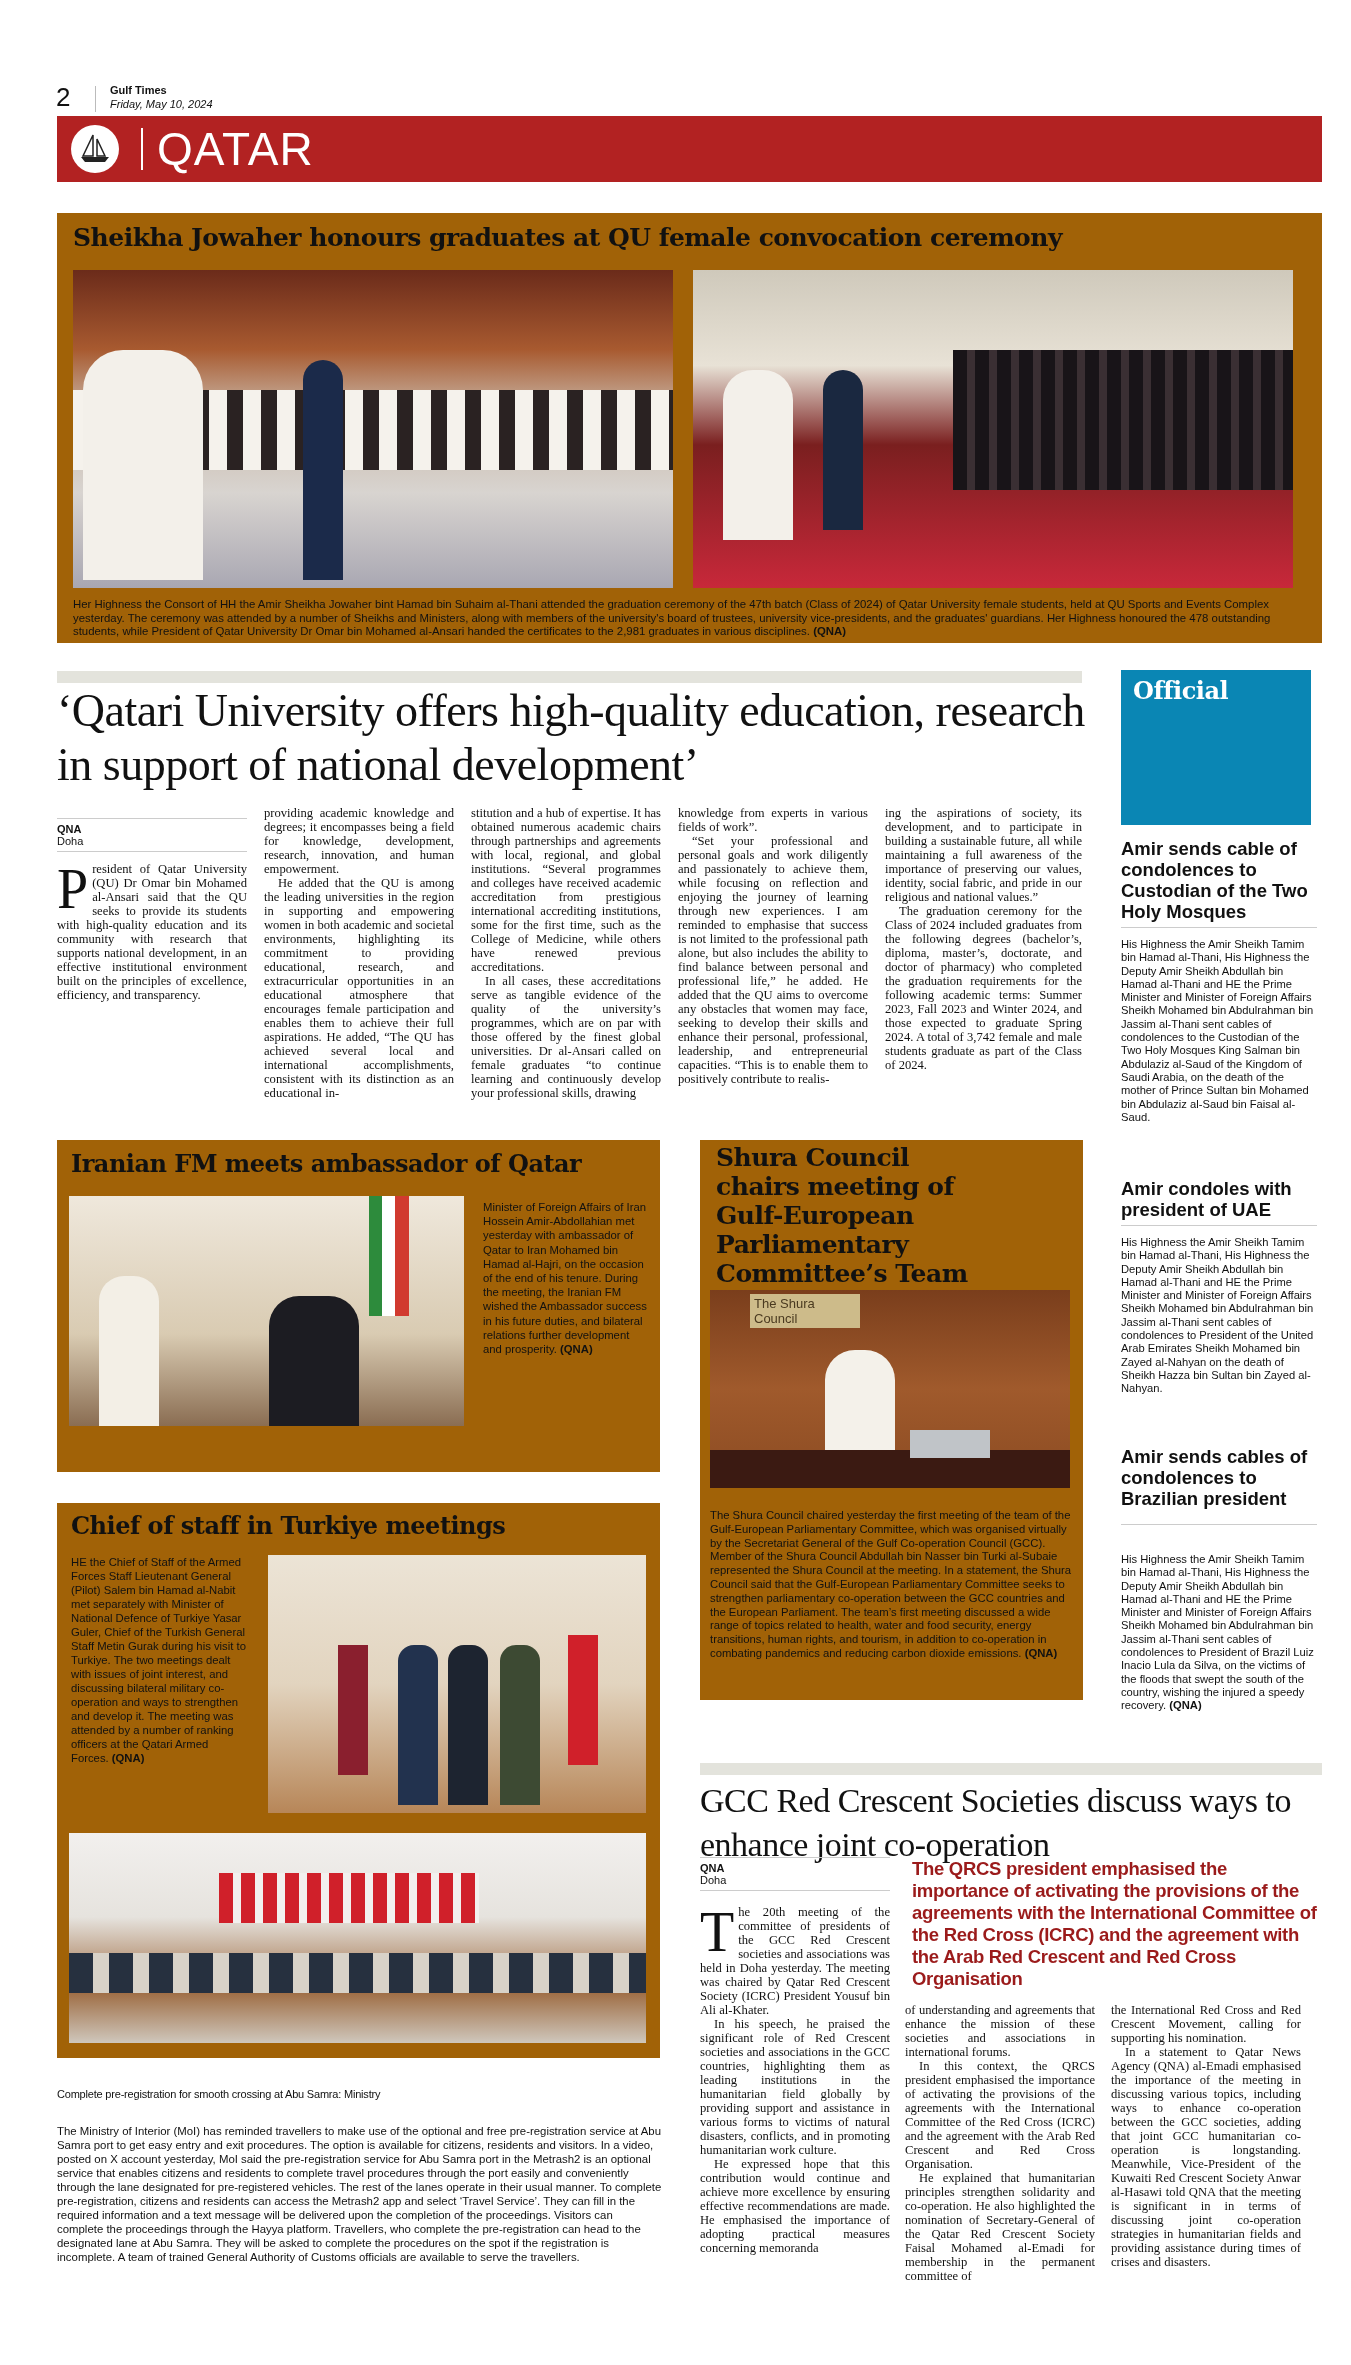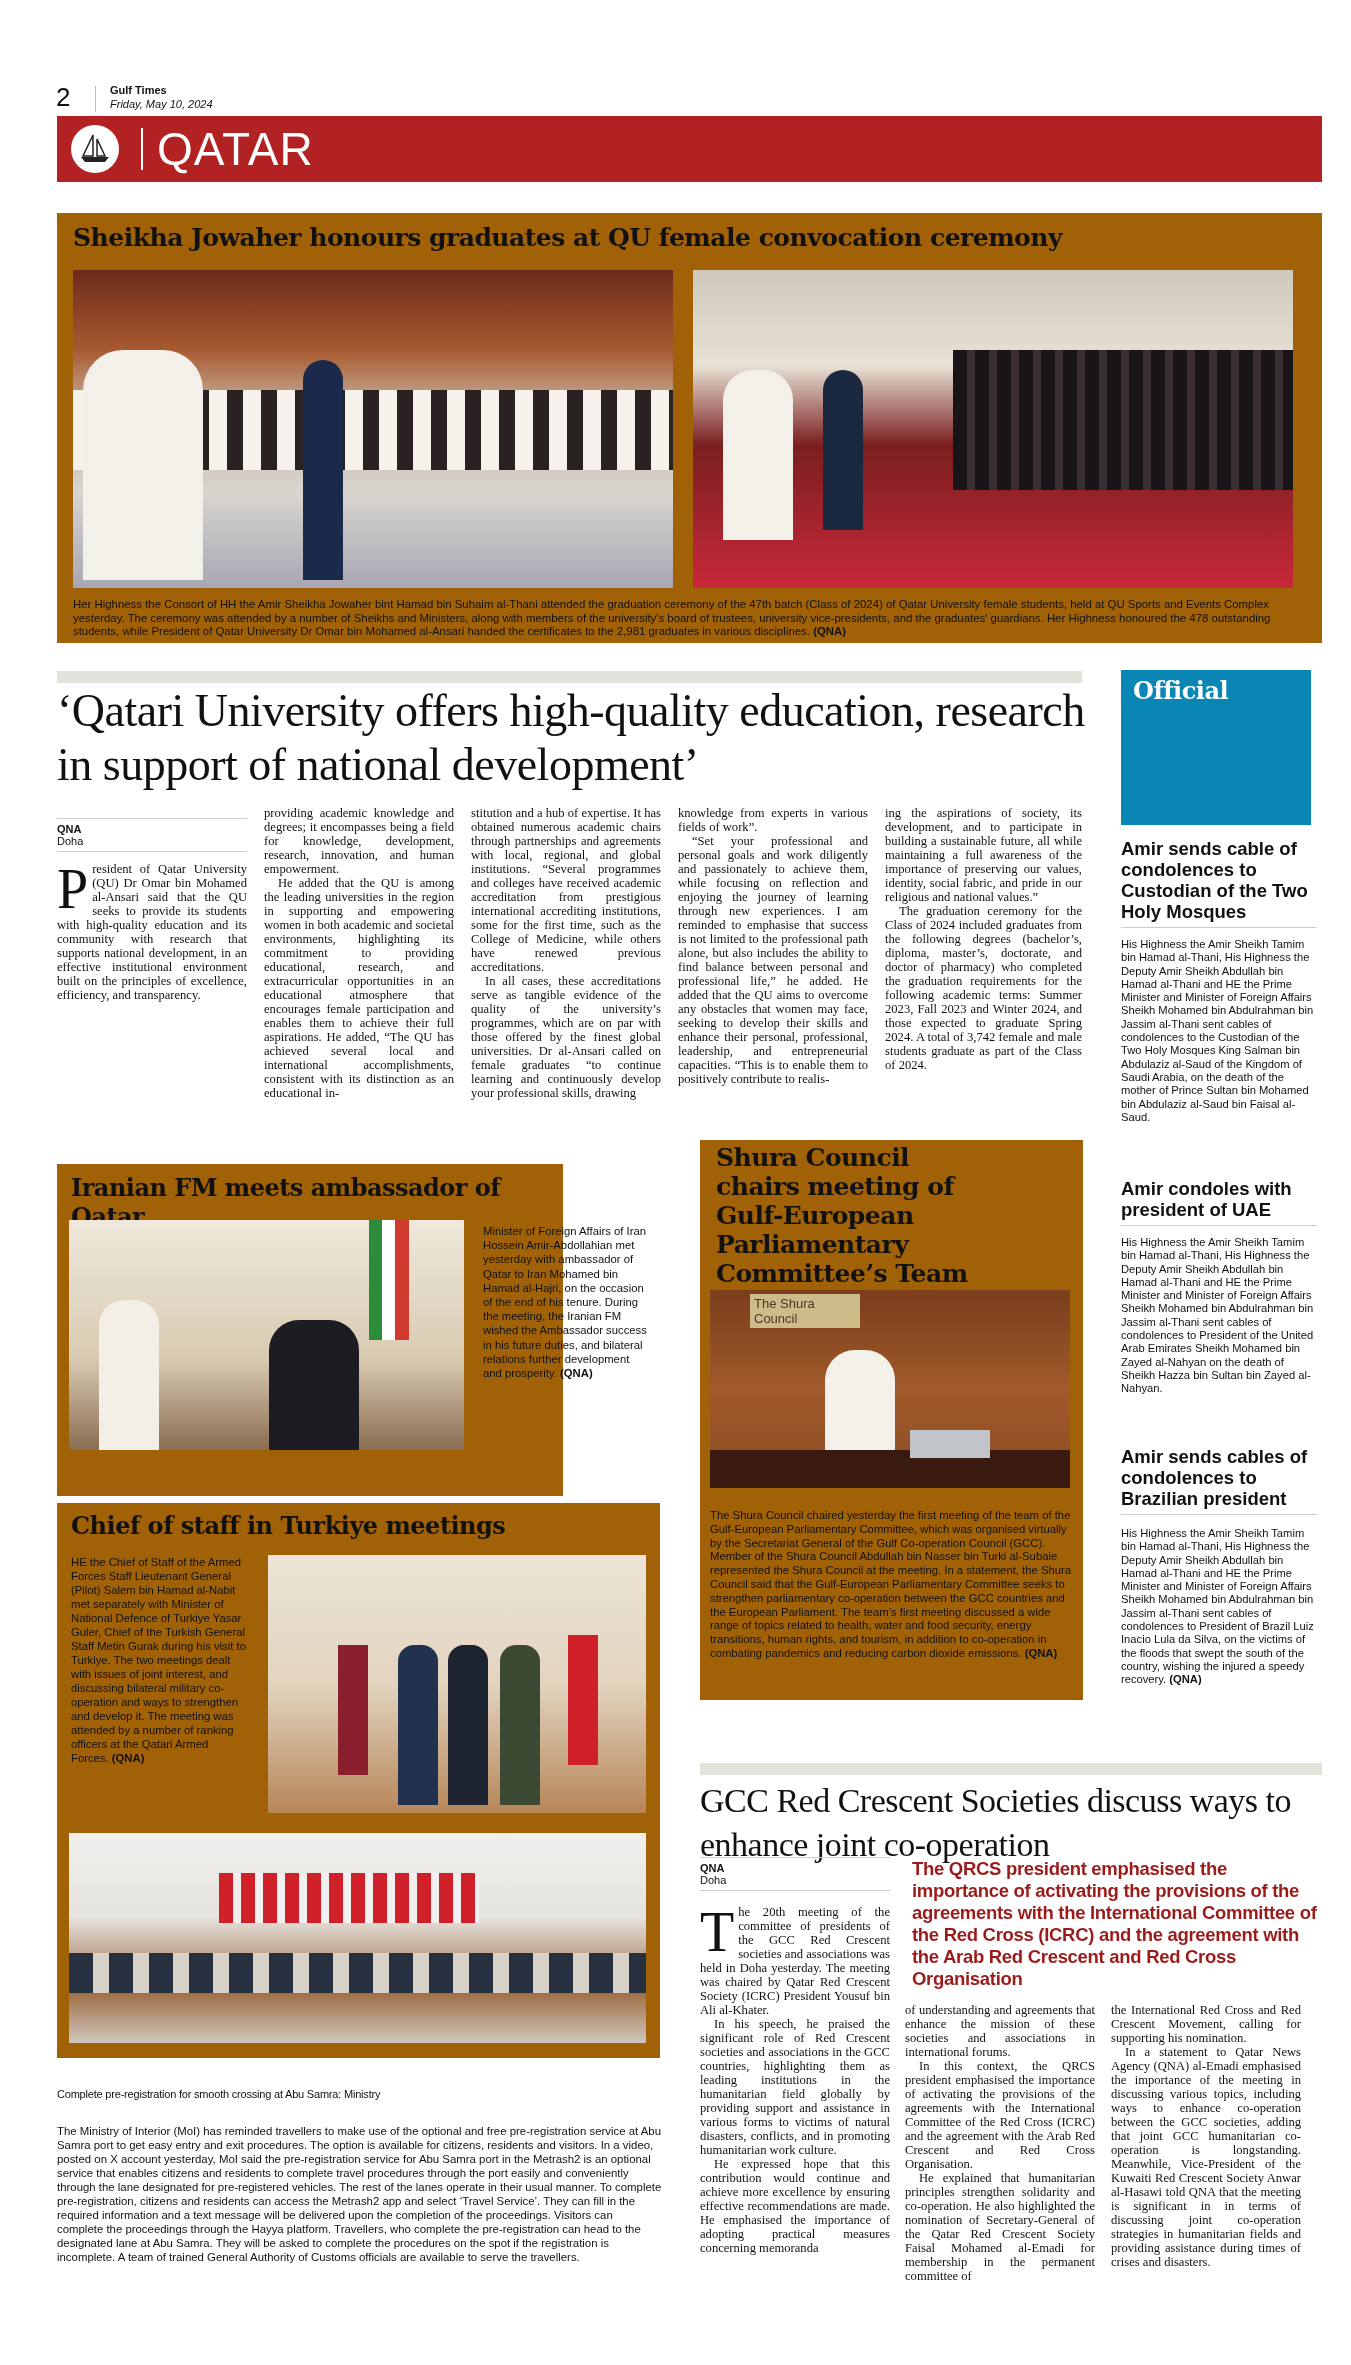--- a/index.html
+++ b/index.html
@@ -88,26 +88,26 @@
 <div class="abs" style="left:1121px;top:838px;width:196px">
   <div style="height:340px">
     <h3 style="font-size:18.5px;line-height:21px;font-weight:900;border-bottom:1px solid #ccc;padding-bottom:5px;margin-bottom:10px">Amir sends cable of condolences to Custodian of the Two Holy Mosques</h3>
     <p class="body-sans">His Highness the Amir Sheikh Tamim bin Hamad al-Thani, His Highness the Deputy Amir Sheikh Abdullah bin Hamad al-Thani and HE the Prime Minister and Minister of Foreign Affairs Sheikh Mohamed bin Abdulrahman bin Jassim al-Thani sent cables of condolences to the Custodian of the Two Holy Mosques King Salman bin Abdulaziz al-Saud of the Kingdom of Saudi Arabia, on the death of the mother of Prince Sultan bin Mohamed bin Abdulaziz al-Saud bin Faisal al-Saud.</p>
   </div>
   <div style="height:268px">
     <h3 style="font-size:18.5px;line-height:21px;font-weight:900;border-bottom:1px solid #ccc;padding-bottom:5px;margin-bottom:10px">Amir condoles with president of UAE</h3>
     <p class="body-sans">His Highness the Amir Sheikh Tamim bin Hamad al-Thani, His Highness the Deputy Amir Sheikh Abdullah bin Hamad al-Thani and HE the Prime Minister and Minister of Foreign Affairs Sheikh Mohamed bin Abdulrahman bin Jassim al-Thani sent cables of condolences to President of the United Arab Emirates Sheikh Mohamed bin Zayed al-Nahyan on the death of Sheikh Hazza bin Sultan bin Zayed al-Nahyan.</p>
   </div>
   <div>
-    <h3 style="font-size:18.5px;line-height:21px;font-weight:900;border-bottom:1px solid #ccc;padding-bottom:5px;margin-bottom:12px">Amir sends cables of condolences to Brazilian president</h3>
+    <h3 style="font-size:18.5px;line-height:21px;font-weight:900;border-bottom:1px solid #ccc;padding-bottom:15px;margin-bottom:28px">Amir sends cables of condolences to Brazilian president</h3>
     <p class="body-sans"><span>His Highness the Amir Sheikh Tamim bin Hamad al-Thani, His Highness the Deputy Amir Sheikh Abdullah bin Hamad al-Thani and HE the Prime Minister and Minister of Foreign Affairs Sheikh Mohamed bin Abdulrahman bin Jassim al-Thani sent cables of condolences to President of Brazil Luiz Inacio Lula da Silva, on the victims of the floods that swept the south of the country, wishing the injured a speedy recovery.</span> <span class="qna-b">(QNA)</span></p>
   </div>
 </div>
 
-<div class="abs grey" style="left:57px;top:1164px;width:506px;height:332px">
+<div class="abs grey" style="left:57px;top:1140px;width:603px;height:332px">
   <h2 class="abs slab" style="left:14px;top:9px;font-size:24px">Iranian FM meets ambassador of Qatar</h2>
   <div class="abs photo" style="left:12px;top:56px;width:395px;height:230px;background:linear-gradient(180deg,#efe8dc 0%,#d9cbb2 60%,#8a6d52 100%)">
     <div style="position:absolute;left:300px;top:0;width:40px;height:120px;background:linear-gradient(90deg,#2d8b3c 0 33%,#fff 33% 66%,#d13a2f 66%)"></div>
     <div style="position:absolute;left:30px;top:80px;width:60px;height:150px;background:#f3efe6;border-radius:25px 25px 0 0"></div>
     <div style="position:absolute;left:200px;top:100px;width:90px;height:130px;background:#1c1c22;border-radius:30px 30px 0 0"></div>
   </div>
   <p class="abs body-sans" style="left:426px;top:60px;width:165px;font-size:11.3px;line-height:14.2px">
     <span>Minister of Foreign Affairs of Iran Hossein Amir-Abdollahian met yesterday with ambassador of Qatar to Iran Mohamed bin Hamad al-Hajri, on the occasion of the end of his tenure. During the meeting, the Iranian FM wished the Ambassador success in his future duties, and bilateral relations further development and prosperity.</span> <span class="qna-b">(QNA)</span>
   </p>
 </div>

